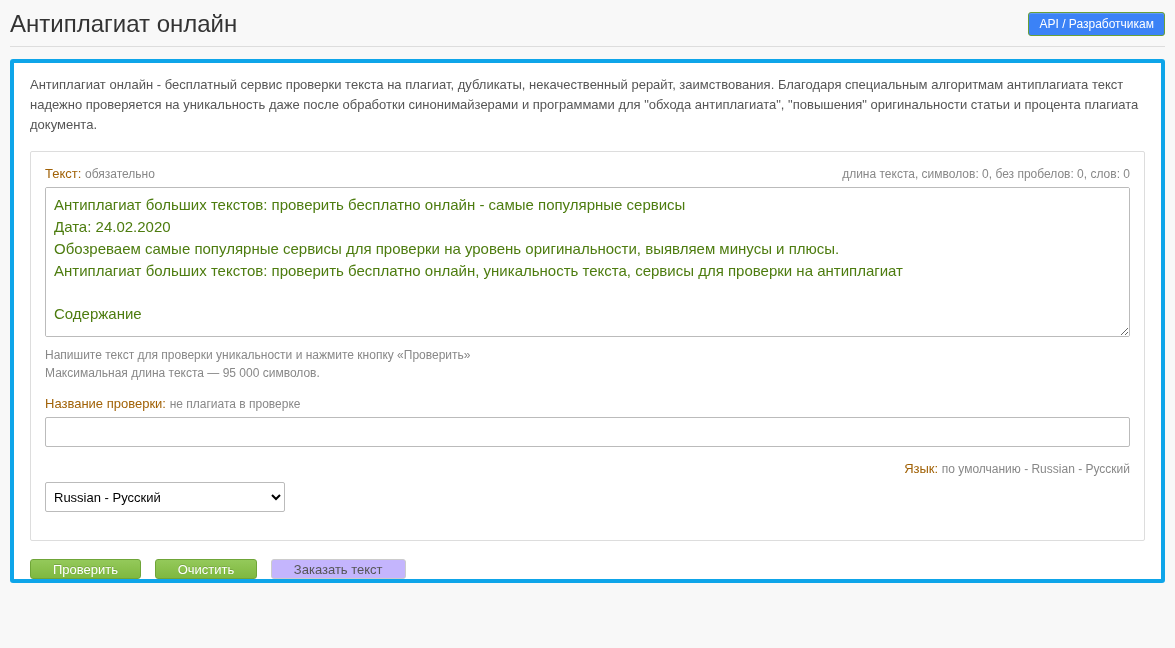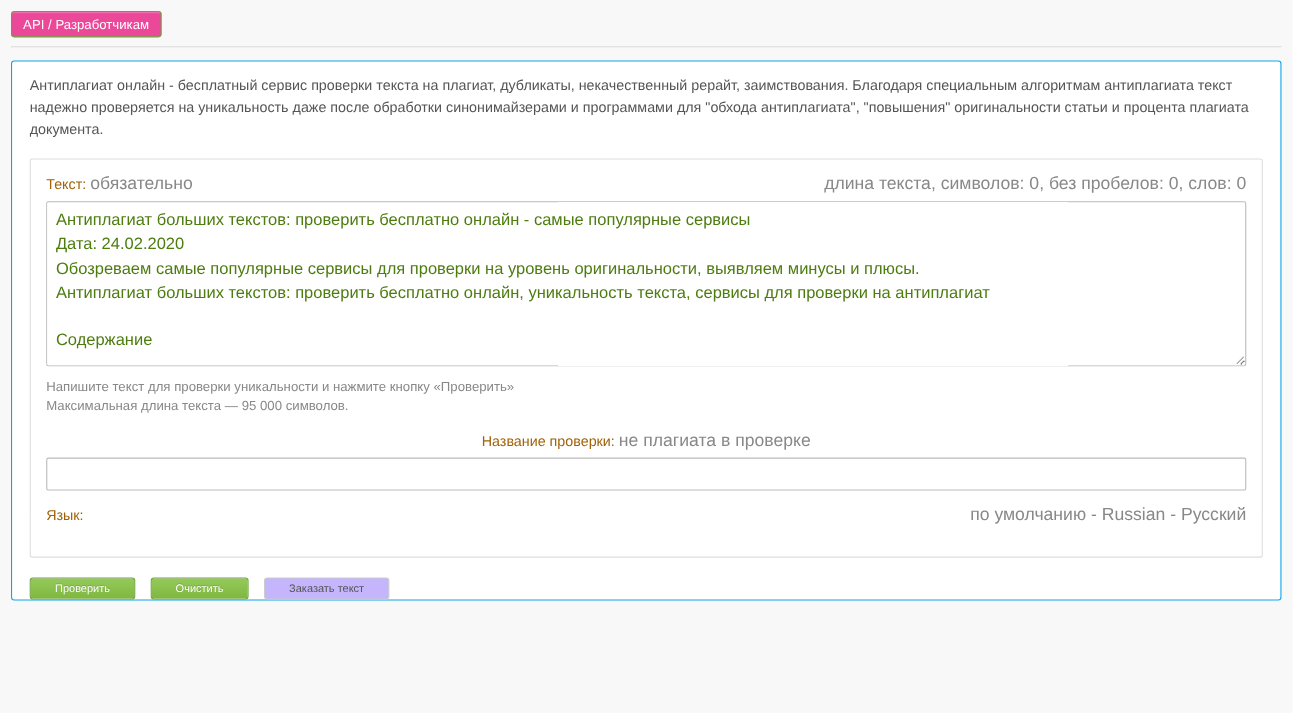--- a/index.html
+++ b/index.html
@@ -1,42 +1,43 @@
 <!DOCTYPE html>
 <html><head>
   <meta charset="utf-8">
   <style>
     body{margin:0;background:#f8f8f8;font-family:Arial,Helvetica,sans-serif;font-size:13px;color:#444}
     .page{width:1175px;min-height:648px;box-sizing:border-box;padding:10px 10px 20px 10px}
     .header{display:flex;align-items:center;justify-content:space-between;border-bottom:1px solid #ddd;padding-bottom:8px;margin-bottom:12px}
     h1{font-size:24px;font-weight:normal;margin:0;color:#333}
-    .api-btn{background:#ec4899;color:#fff;text-decoration:none;padding:4px 10px;border-radius:3px;font-size:12px;border:1px solid #6aa037;box-shadow:inset 0 1px 0 rgba(255,255,255,.2)}
-    .card{border:1px solid #0ea5e9;border-radius:3px;background:#fff}
+    .api-btn{background:#3b82f6;color:#fff;text-decoration:none;padding:4px 10px;border-radius:3px;font-size:12px;border:1px solid #6aa037;box-shadow:inset 0 1px 0 rgba(255,255,255,.2)}
+    .card{border:4px solid #0ea5e9;border-radius:3px;background:#fff}
     .intro{padding:12px 16px 8px 16px;line-height:1.55;color:#555}
     .form-box{margin:8px 16px 16px 16px;border:1px solid #ddd;padding:14px;border-radius:2px}
     .fld{margin-bottom:14px}
     .lbl-row{display:flex;justify-content:space-between;align-items:baseline;margin-bottom:6px}
     .lbl{color:#a16207}
-    .hint,.counter{color:#888;font-size:16px}
+    .hint,.counter{color:#888;font-size:12px}
     textarea{width:100%;box-sizing:border-box;height:150px;padding:6px 8px;font-family:Liberation Sans, sans-serif;font-size:15px;color:#4d7c0f;border:1px solid #bbb;border-radius:2px;resize:vertical;line-height:1.45}
     .help{color:#888;font-size:12px;margin-top:6px;line-height:1.5}
     input[type=text]{width:100%;box-sizing:border-box;height:30px;padding:4px 8px;border:1px solid #bbb;border-radius:2px;font-size:13px}
     select{width:240px;height:30px;padding:4px;border:1px solid #bbb;border-radius:2px;font-size:13px;background:#fff}
     .params{border-top:1px solid #e2e2e2;margin:0 -14px -14px -14px;padding:14px 18px}
     .params a{color:#555;text-decoration:none;border-bottom:1px dotted #888;font-size:13px}
     .btn-row{margin:18px 0 0 16px}
-    button{height:20px;padding:0 22px;border-radius:3px;font-size:10px;cursor:pointer;margin-right:10px}
+    button{height:20px;padding:0 22px;border-radius:3px;font-size:13px;cursor:pointer;margin-right:10px}
     .btn-green{background:#8bc34a;background:linear-gradient(#94c95a,#7fb840);border:1px solid #6fa538;color:#fff;text-shadow:0 -1px 0 rgba(0,0,0,.15)}
     .btn-white{background:#c4b5fd;border:1px solid #ccc;color:#555}
   </style>
 </head>
 <body>
 
 <div class="page">
   <div class="header">
+    <h1>Антиплагиат онлайн</h1>
     <a class="api-btn" href="#">API / Разработчикам</a>
   </div>
 
   <div class="card">
     <div class="intro">Антиплагиат онлайн - бесплатный сервис проверки текста на плагиат, дубликаты, некачественный рерайт, заимствования. Благодаря специальным алгоритмам антиплагиата текст надежно проверяется на уникальность даже после обработки синонимайзерами и программами для "обхода антиплагиата", "повышения" оригинальности статьи и процента плагиата документа.</div>
 
     <div class="form-box">
 
       <div class="fld">
         <div class="lbl-row">
@@ -54,32 +55,35 @@
 Содержание
 
 Антиплагиат больших текстов - как проверить бесплатно? (тут как подводка что есть много сервисов и для чего это нужно )</textarea>
         <div class="help">
           <div>Напишите текст для проверки уникальности и нажмите кнопку «Проверить»</div>
           <div>Максимальная длина текста — 95 000 символов.</div>
         </div>
       </div>
 
       <div class="fld">
-        <div class="lbl-row" style="justify-content:center">
+        <div class="lbl-row" style="justify-content:flex-start">
           <span class="lbl">Название проверки:</span>&nbsp;
           <span class="hint">не плагиата в проверке</span>
         </div>
         <input type="text" value="" style="">
       </div>
 
       <div class="fld">
-        <div class="lbl-row" style="justify-content:space-between">
+        <div class="lbl-row" style="justify-content:flex-end">
           <span class="lbl">Язык:</span>&nbsp;
           <span class="hint">по умолчанию - Russian - Русский</span>
         </div>
+        <select>
+          <option>Russian - Русский</option>
+        </select>
       </div>
 
     </div>
 
     <div class="btn-row">
       <button class="btn-green">Проверить</button>
       <button class="btn-green">Очистить</button>
       <button class="btn-white">Заказать текст</button>
     </div>
   </div>

